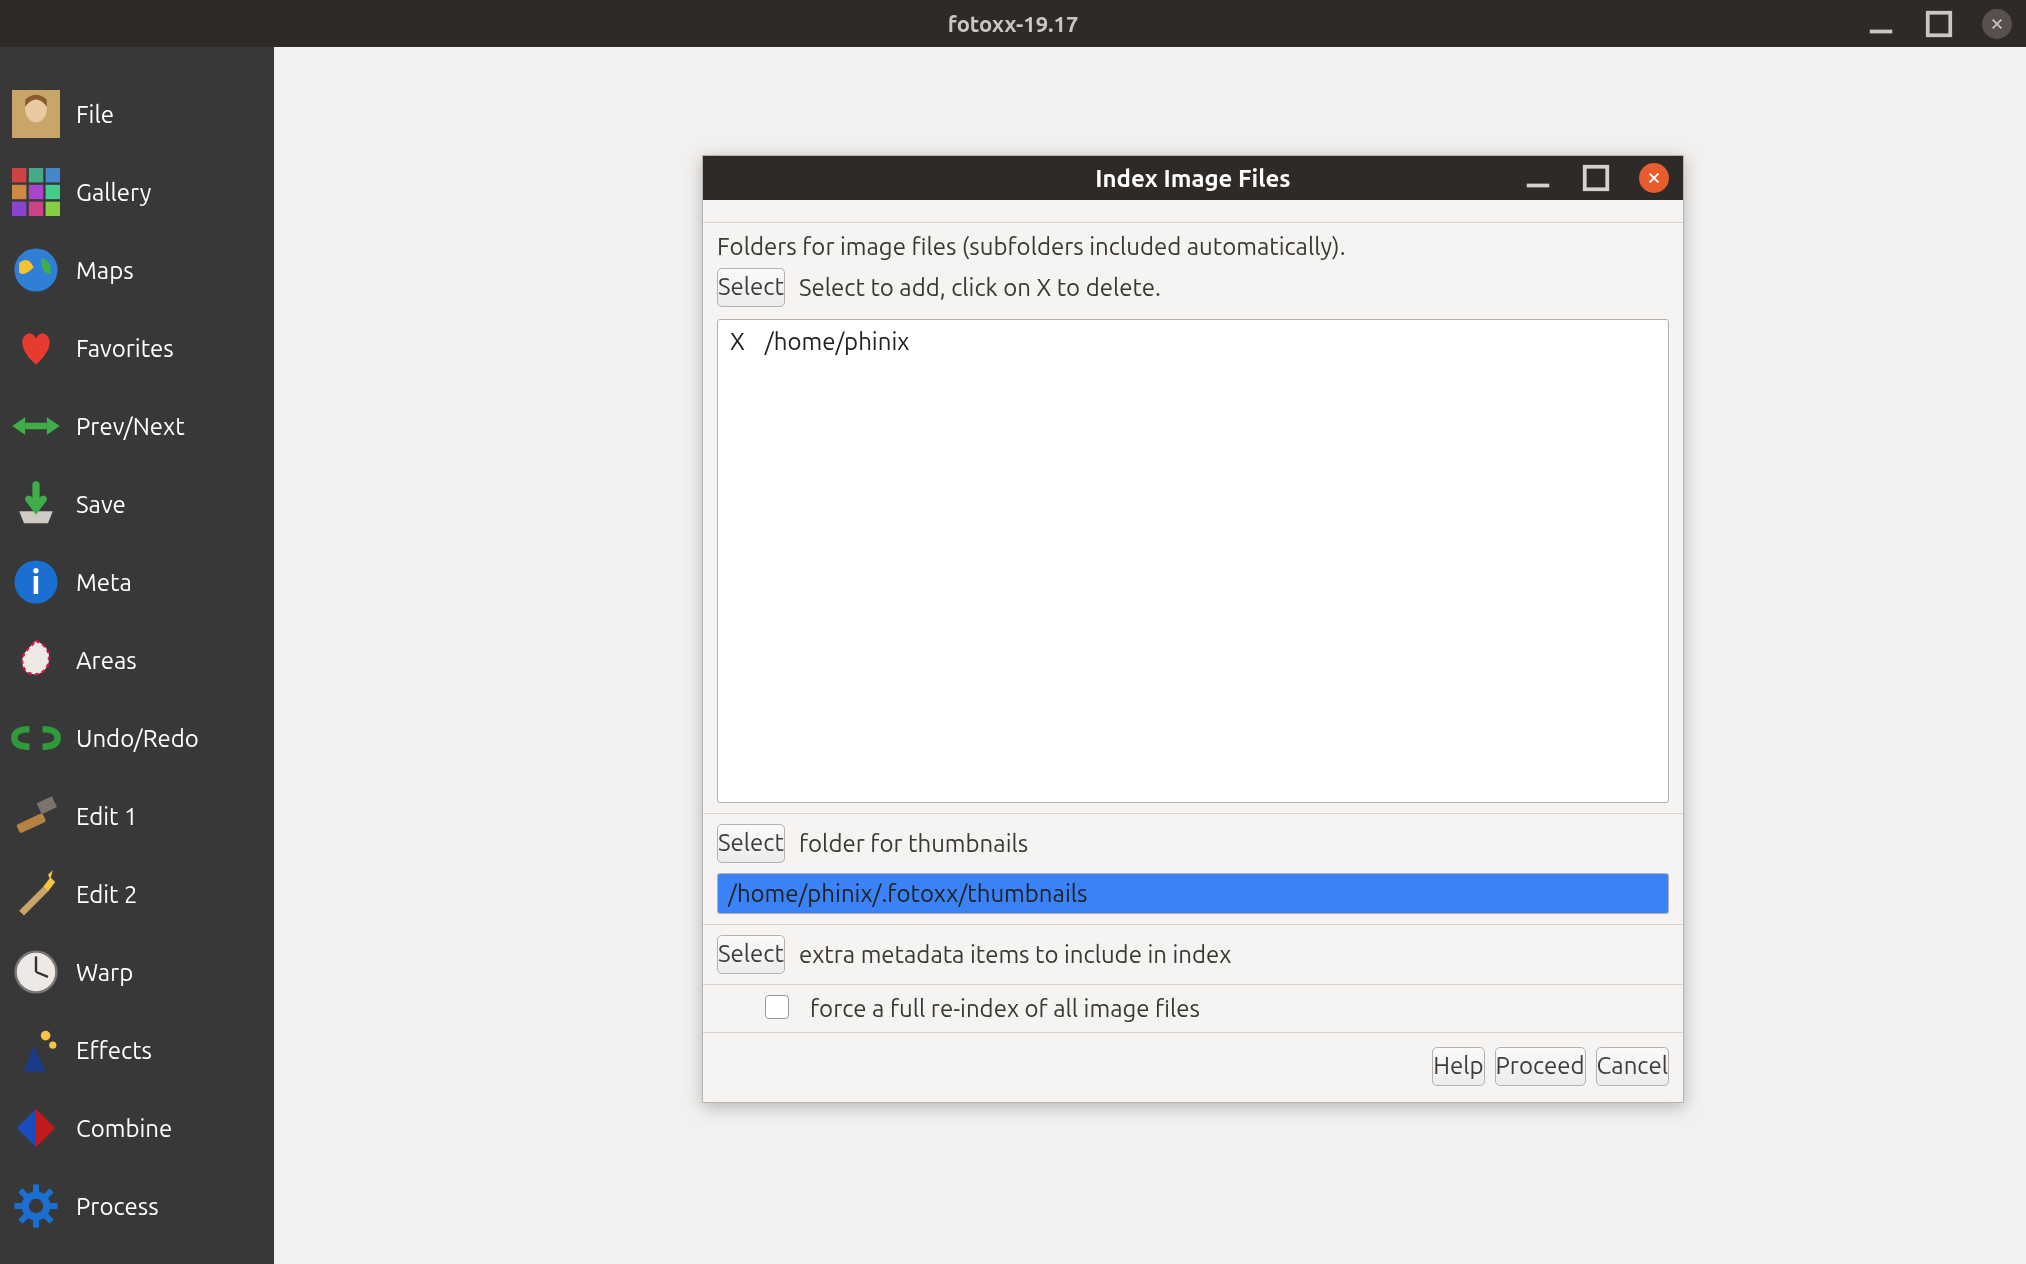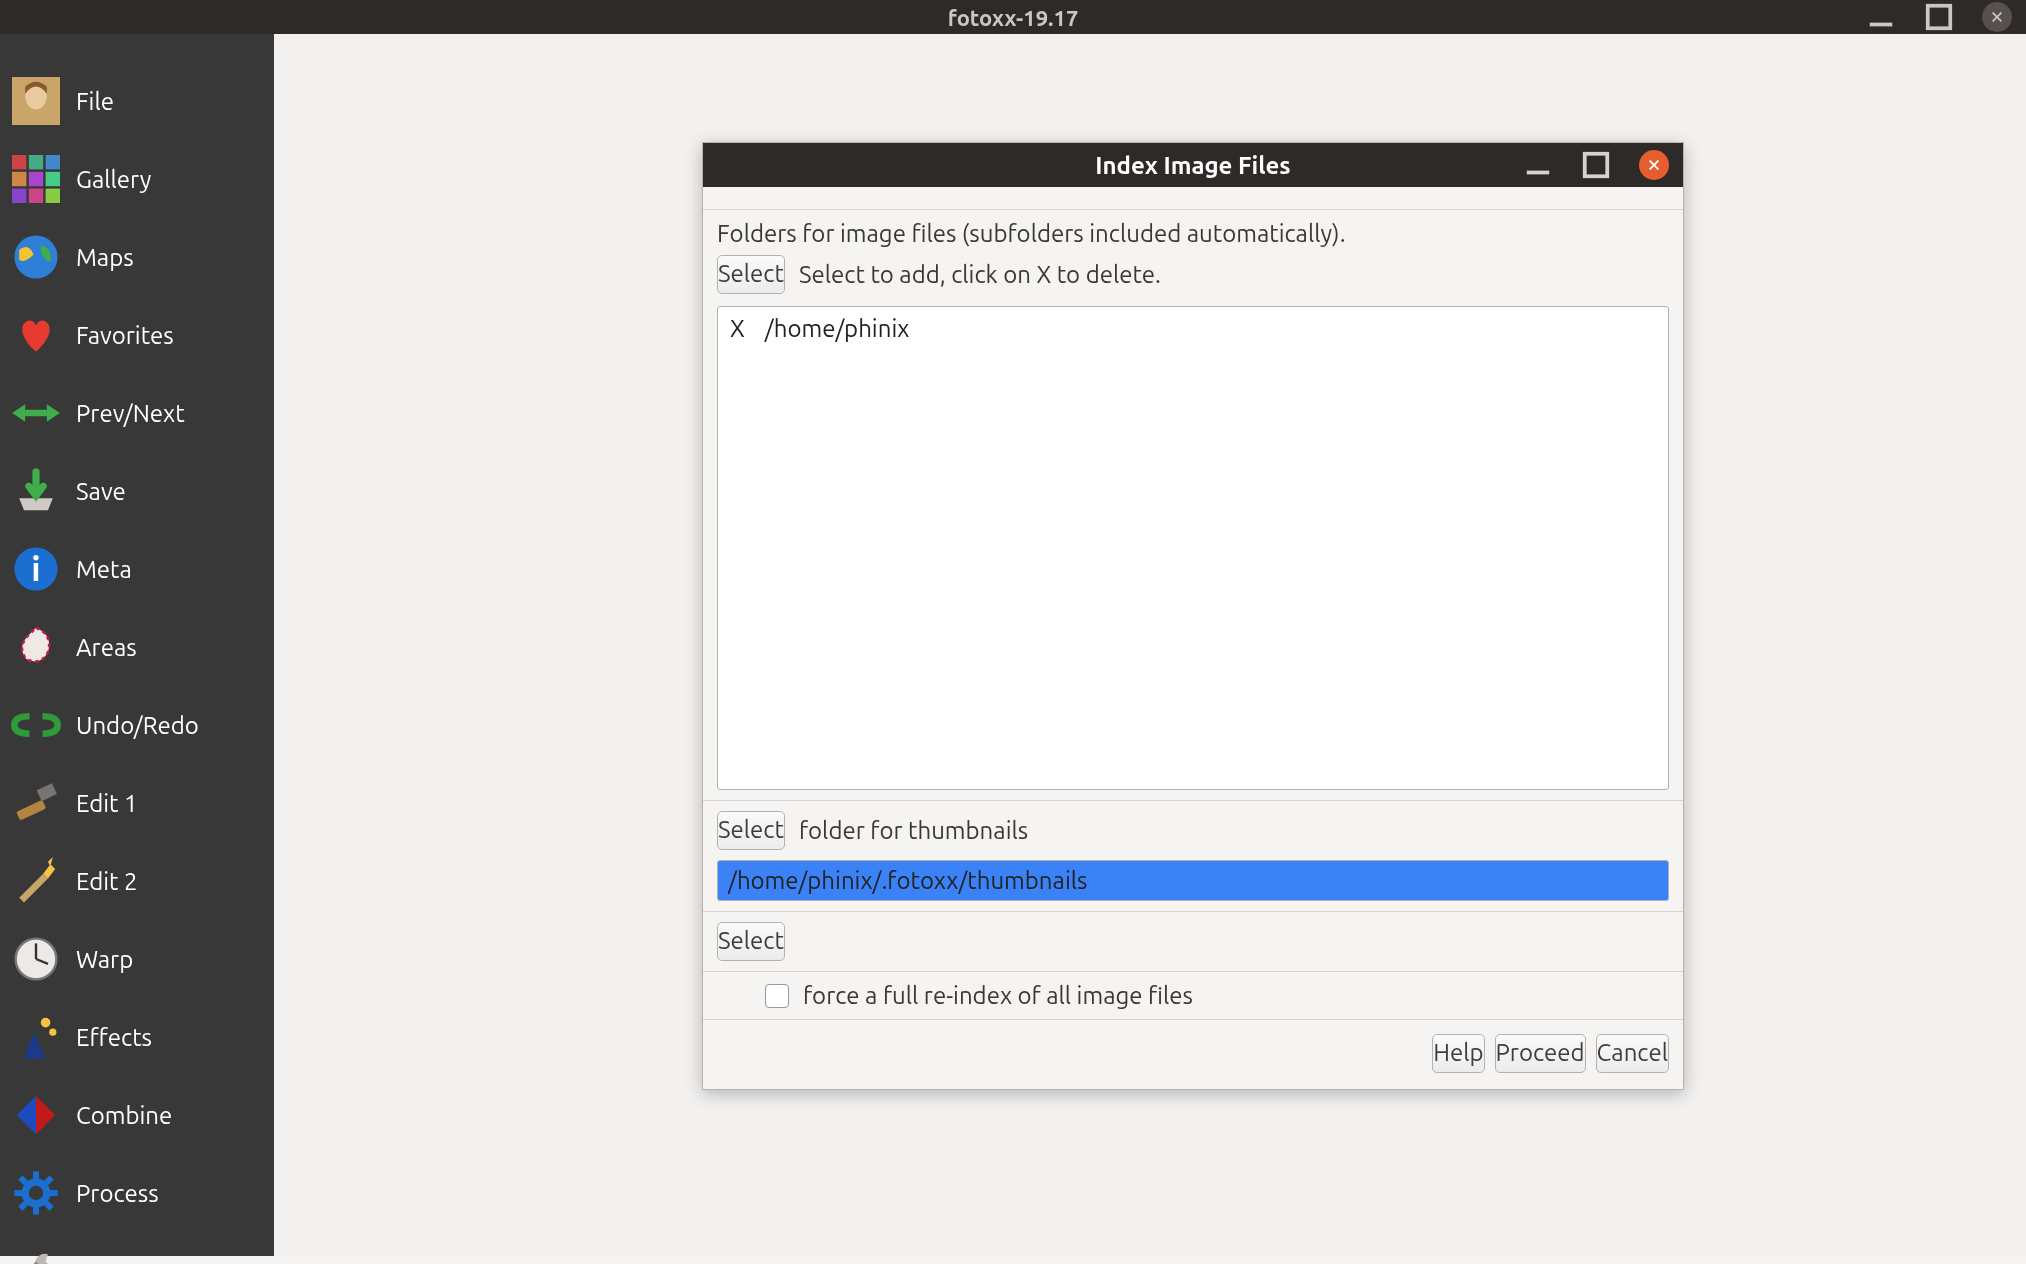--- a/index.html
+++ b/index.html
@@ -8,21 +8,21 @@
   .window {
     width: 2026px;
     height: 1264px;
     background: #f5f4f3;
     position: relative;
     transform-origin: top left;
   }
 
   
   .titlebar {
-    height: 34px;
+    height: 47px;
     background: #2e2a28;
     display: flex;
     align-items: center;
     color: #cac6c3;
     font-weight: 700;
     font-size: 22px;
     position: relative;
   }
   .titlebar .title { position:absolute; left:50%; transform:translateX(-50%); }
   .titlebar .controls {
@@ -145,21 +145,21 @@
     width:100%;
     font-size:24px;
     padding:6px 10px;
     border:1px solid #b5b1ae;
     border-radius:3px;
     background:#3b82f6;
     color:#222;
     margin-top:10px;
     font-family:inherit;
   }
-  .chk-row { display:flex; align-items:center; gap:14px; margin-top:2px;padding-left:48px;}
+  .chk-row { display:flex; align-items:flex-start; gap:21px; margin-top:2px;padding-left:48px;}
   .chk {
     width:24px; height:24px; border:1px solid #9b9794; border-radius:4px; background:#fff;
   }
   .dialog-actions {
     display:flex;
     justify-content:flex-end;
     gap:10px;
     margin-top:14px;
   }
 </style>
@@ -400,20 +400,21 @@
           <hr class="d-sep">
           <div class="d-row">
             <button class="btn">Select</button>
             <span>folder for thumbnails</span>
           </div>
           <input class="path-input" type="text" value="/home/phinix/.fotoxx/thumbnails" style="">
 
           <hr class="d-sep">
           <div class="d-row">
             <button class="btn">Select</button>
+            <span>extra metadata items to include in index</span>
           </div>
 
           <hr class="d-sep">
           <div class="chk-row">
             <span class="chk"></span>
             <span>force a full re-index of all image files</span>
           </div>
 
           <hr class="d-sep">
           <div class="dialog-actions">

